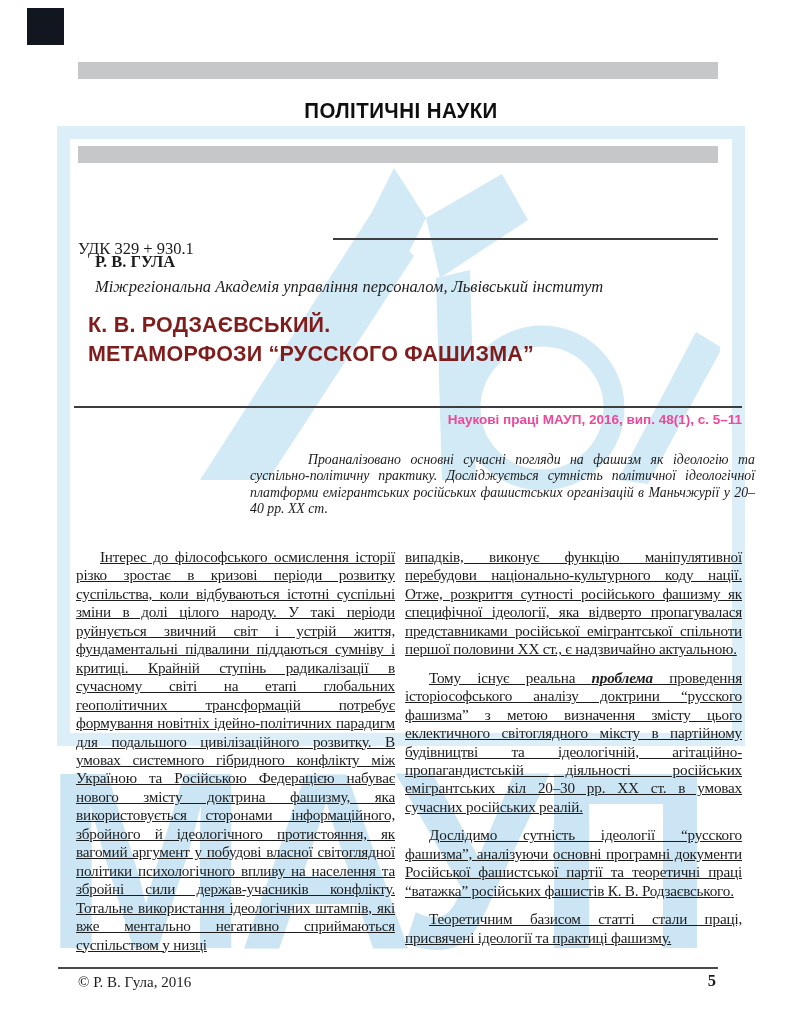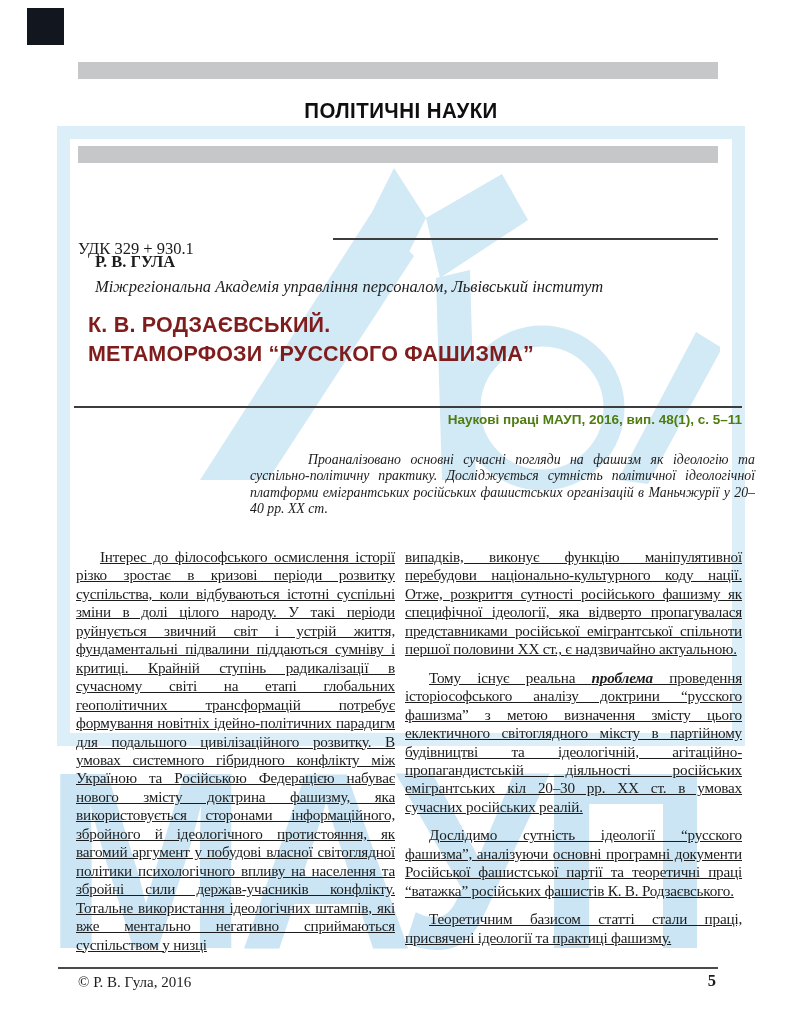--- a/index.html
+++ b/index.html
@@ -48,21 +48,21 @@
   .article-title{
     left:88px;top:311px;width:620px;
     font-family:"Liberation Sans", sans-serif;
     font-weight:700;font-size:21.5px;line-height:29px;color:#7f1d1d;
     letter-spacing:.2px;
   }
   .mid-rule{left:74px;top:406px;width:668px;}
   .citation{
     left:302px;top:412px;width:440px;text-align:right;
     font-family:"Liberation Sans", sans-serif;
-    font-weight:700;font-size:13.5px;color:#4d7c0f;
+    font-weight:700;font-size:13.5px;color:#ec4899;
   }
   .abstract{
     left:218px;top:452px;width:505px;
     font-style:italic;font-size:13.8px;line-height:16.3px;
     text-align:justify;text-indent:58px;margin-left:32px;
   }
   .col{
     top:548px;
     font-size:15.2px;line-height:18.45px;
     text-align:justify;letter-spacing:-0.2px;

